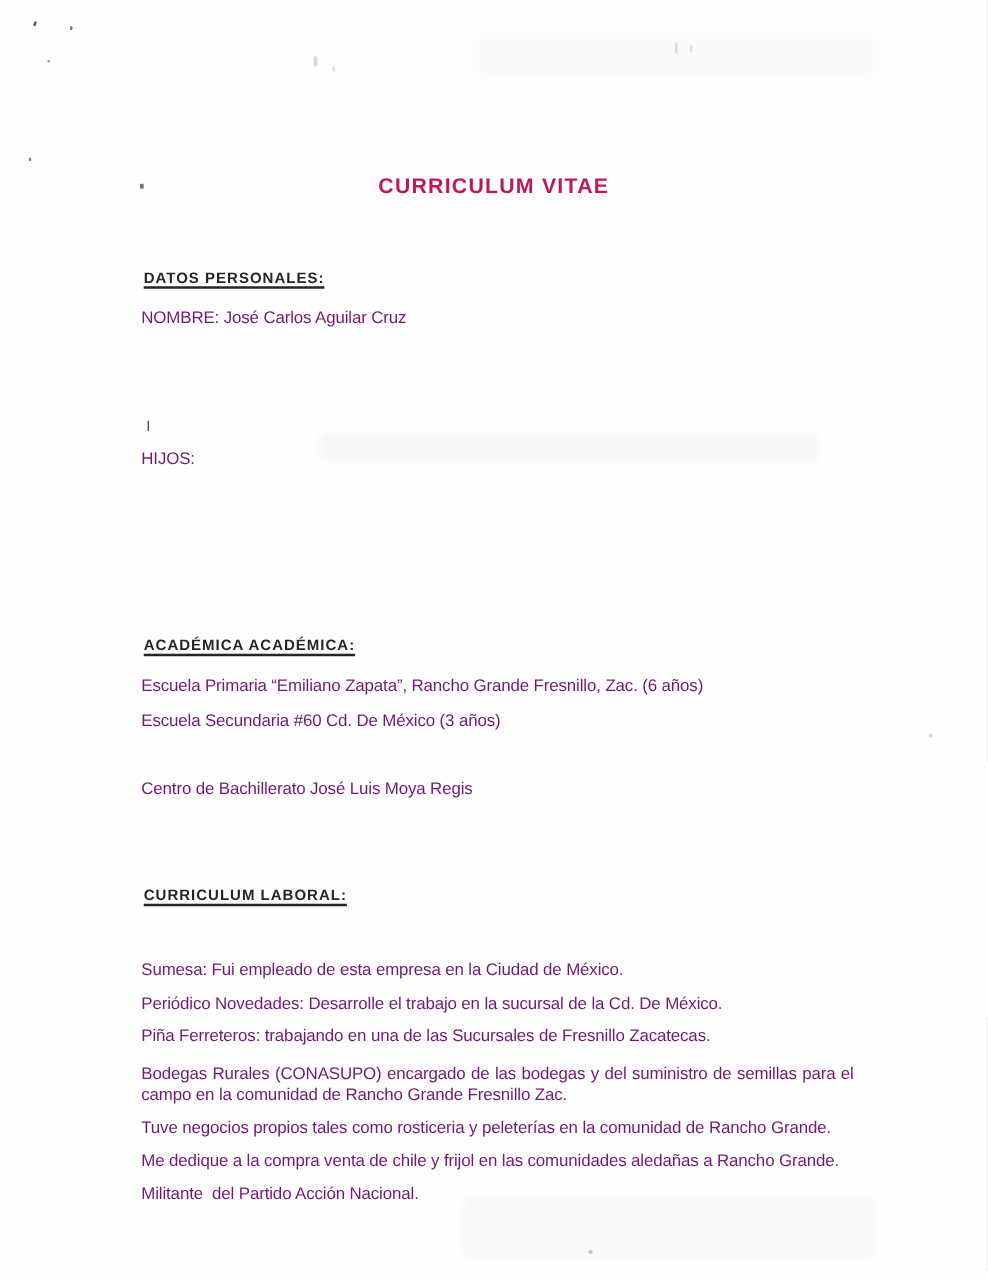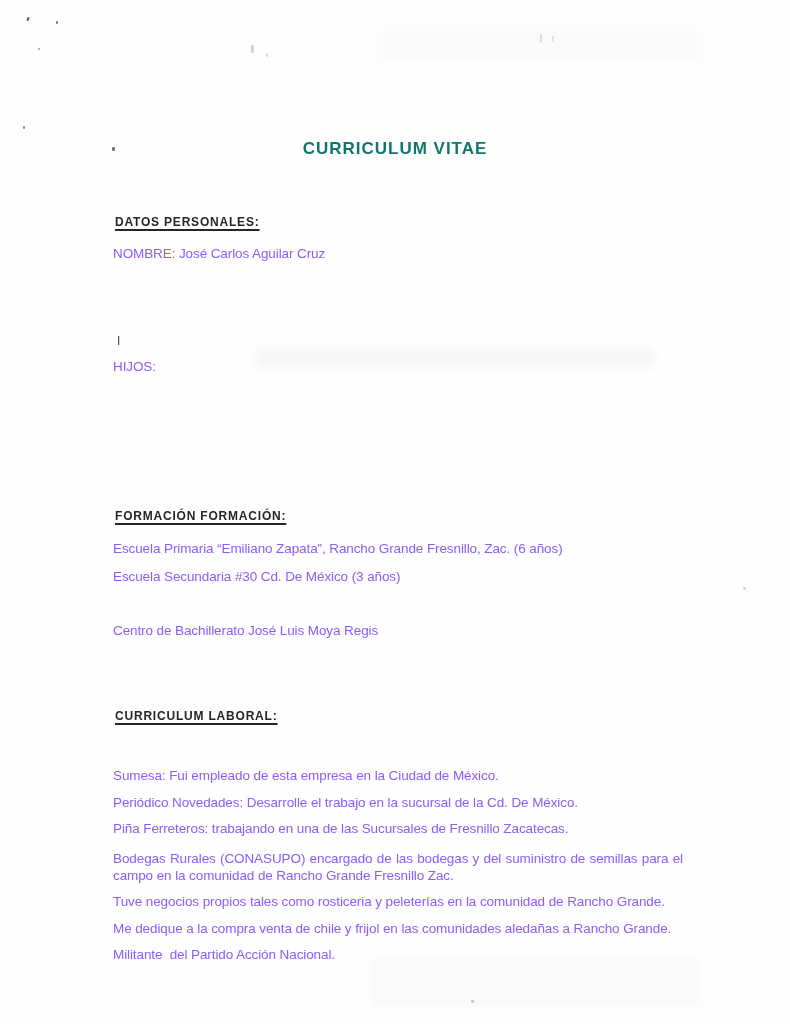--- a/index.html
+++ b/index.html
@@ -15,39 +15,39 @@
     color:#3a3a3a;
     filter:blur(0.3px);
     -webkit-filter:blur(0.3px);
   }
   .title{
     position:absolute;
     top:139px;left:0;width:100%;
     text-align:center;
     font-size:17px;font-weight:bold;
     letter-spacing:1px;
-    color:#0f766e;
+    color:#be185d;
   }
   .heading{
     position:absolute;
     left:115px;
     font-size:12px;font-weight:bold;
     letter-spacing:0.8px;
     color:#262626;
     text-decoration:underline;
     text-decoration-thickness:1.6px;
     text-underline-offset:3px;
   }
   .line{
     position:absolute;
     left:113px;
     font-size:13.5px;
     letter-spacing:-0.1px;
     white-space:pre-wrap;
-    color:#8b5cf6;
+    color:#701a75;
   }
   .para{width:570px;line-height:17px;}
   .h1{top:215px}
   .l-nombre{top:246px}
   .l-stray{top:334px;font-size:12px;left:117px;color:#4a4a4a}
   .l-hijos{top:359px}
   .h2{top:509px}
   .f0{top:541px}
   .f1{top:569px}
   .f2{top:596px}
@@ -86,23 +86,23 @@
 
 <div class="page">
 
   <div class="title ink">CURRICULUM VITAE</div>
 
   <div class="heading h1 ink">DATOS PERSONALES:</div>
   <div class="line l-nombre ink">NOMBRE: José Carlos Aguilar Cruz</div>
   <div class="line l-stray ink">I</div>
   <div class="line l-hijos ink">HIJOS:</div>
 
-  <div class="heading h2 ink">FORMACIÓN FORMACIÓN:</div>
+  <div class="heading h2 ink">ACADÉMICA ACADÉMICA:</div>
   <div class="line f0 ink">Escuela Primaria “Emiliano Zapata”, Rancho Grande Fresnillo, Zac. (6 años)</div>
-  <div class="line f1 ink">Escuela Secundaria #30 Cd. De México (3 años)</div>
+  <div class="line f1 ink">Escuela Secundaria #60 Cd. De México (3 años)</div>
   <div class="line f3 ink">Centro de Bachillerato José Luis Moya Regis</div>
 
   <div class="heading h3 ink">CURRICULUM LABORAL:</div>
   <div class="line e1 ink">Sumesa: Fui empleado de esta empresa en la Ciudad de México.</div>
   <div class="line e2 ink">Periódico Novedades: Desarrolle el trabajo en la sucursal de la Cd. De México.</div>
   <div class="line e4 para ink">Bodegas Rurales (CONASUPO) encargado de las bodegas y del suministro de semillas para el campo en la comunidad de Rancho Grande Fresnillo Zac.</div>
   <div class="line e3 ink">Piña Ferreteros: trabajando en una de las Sucursales de Fresnillo Zacatecas.</div>
   <div class="line e5 ink">Tuve negocios propios tales como rosticeria y peleterías en la comunidad de Rancho Grande.</div>
   <div class="line e6 ink">Me dedique a la compra venta de chile y frijol en las comunidades aledañas a Rancho Grande.</div>
   <div class="line e7 ink">Militante  del Partido Acción Nacional.</div>

